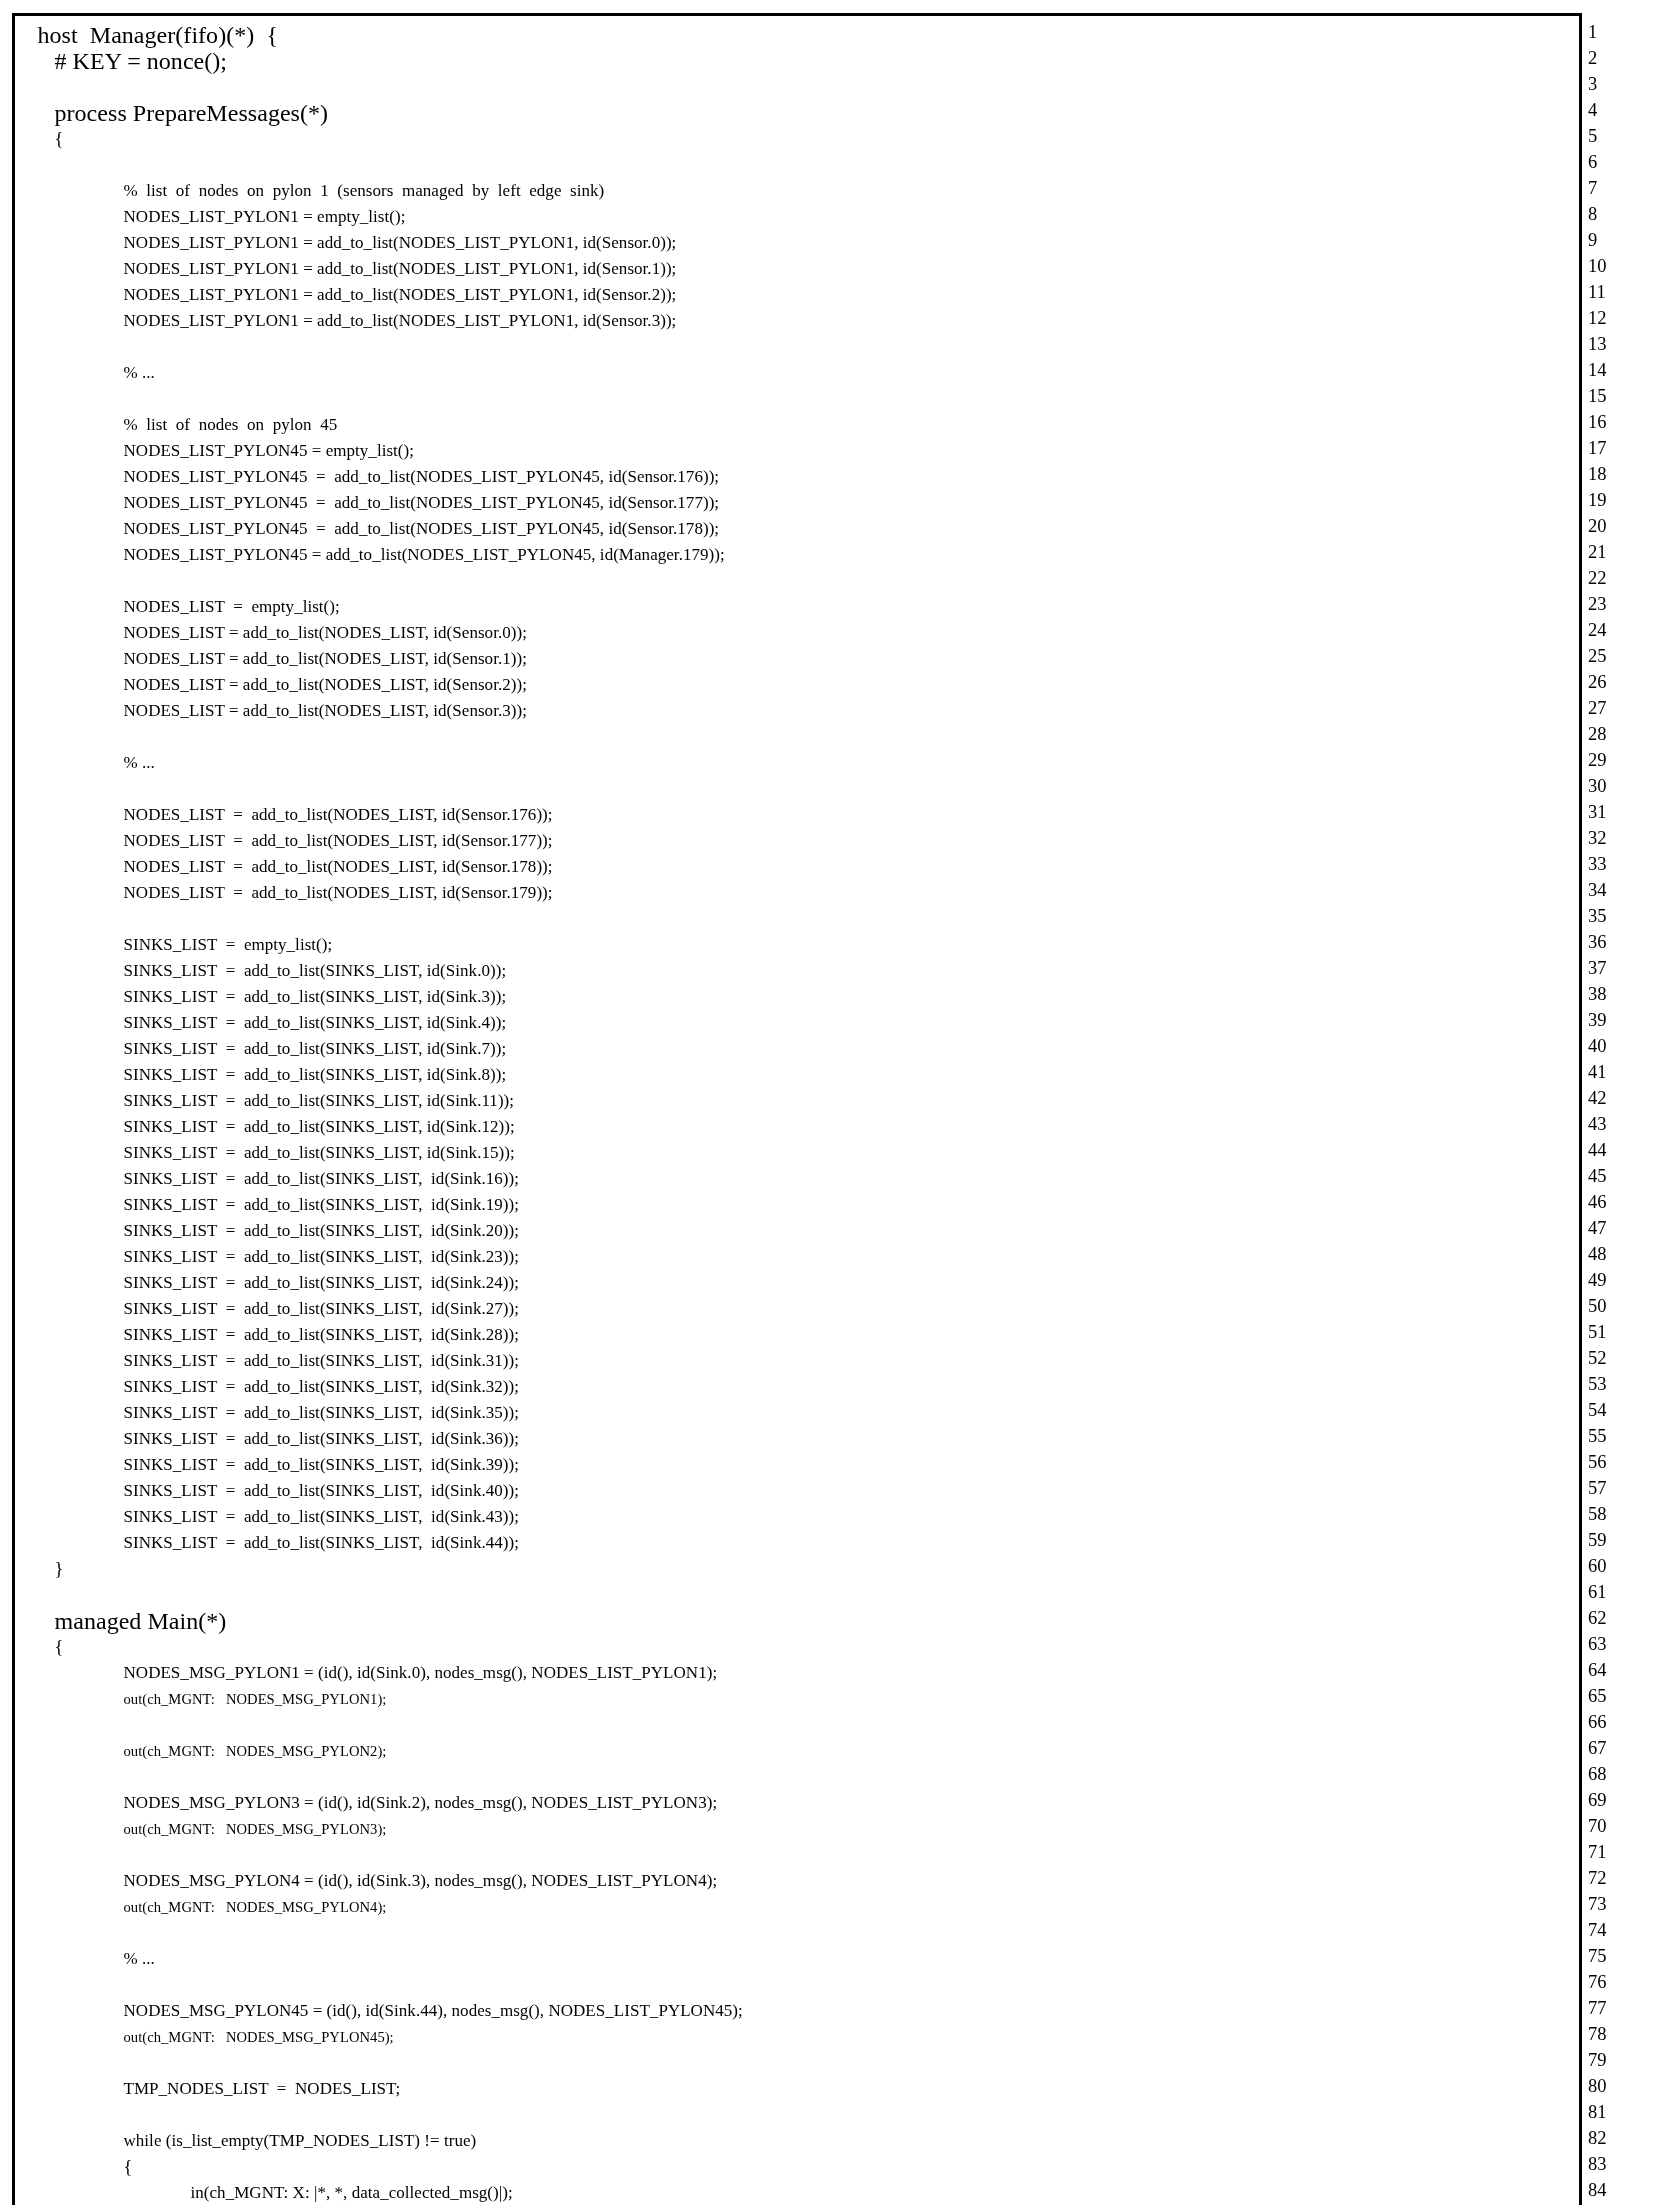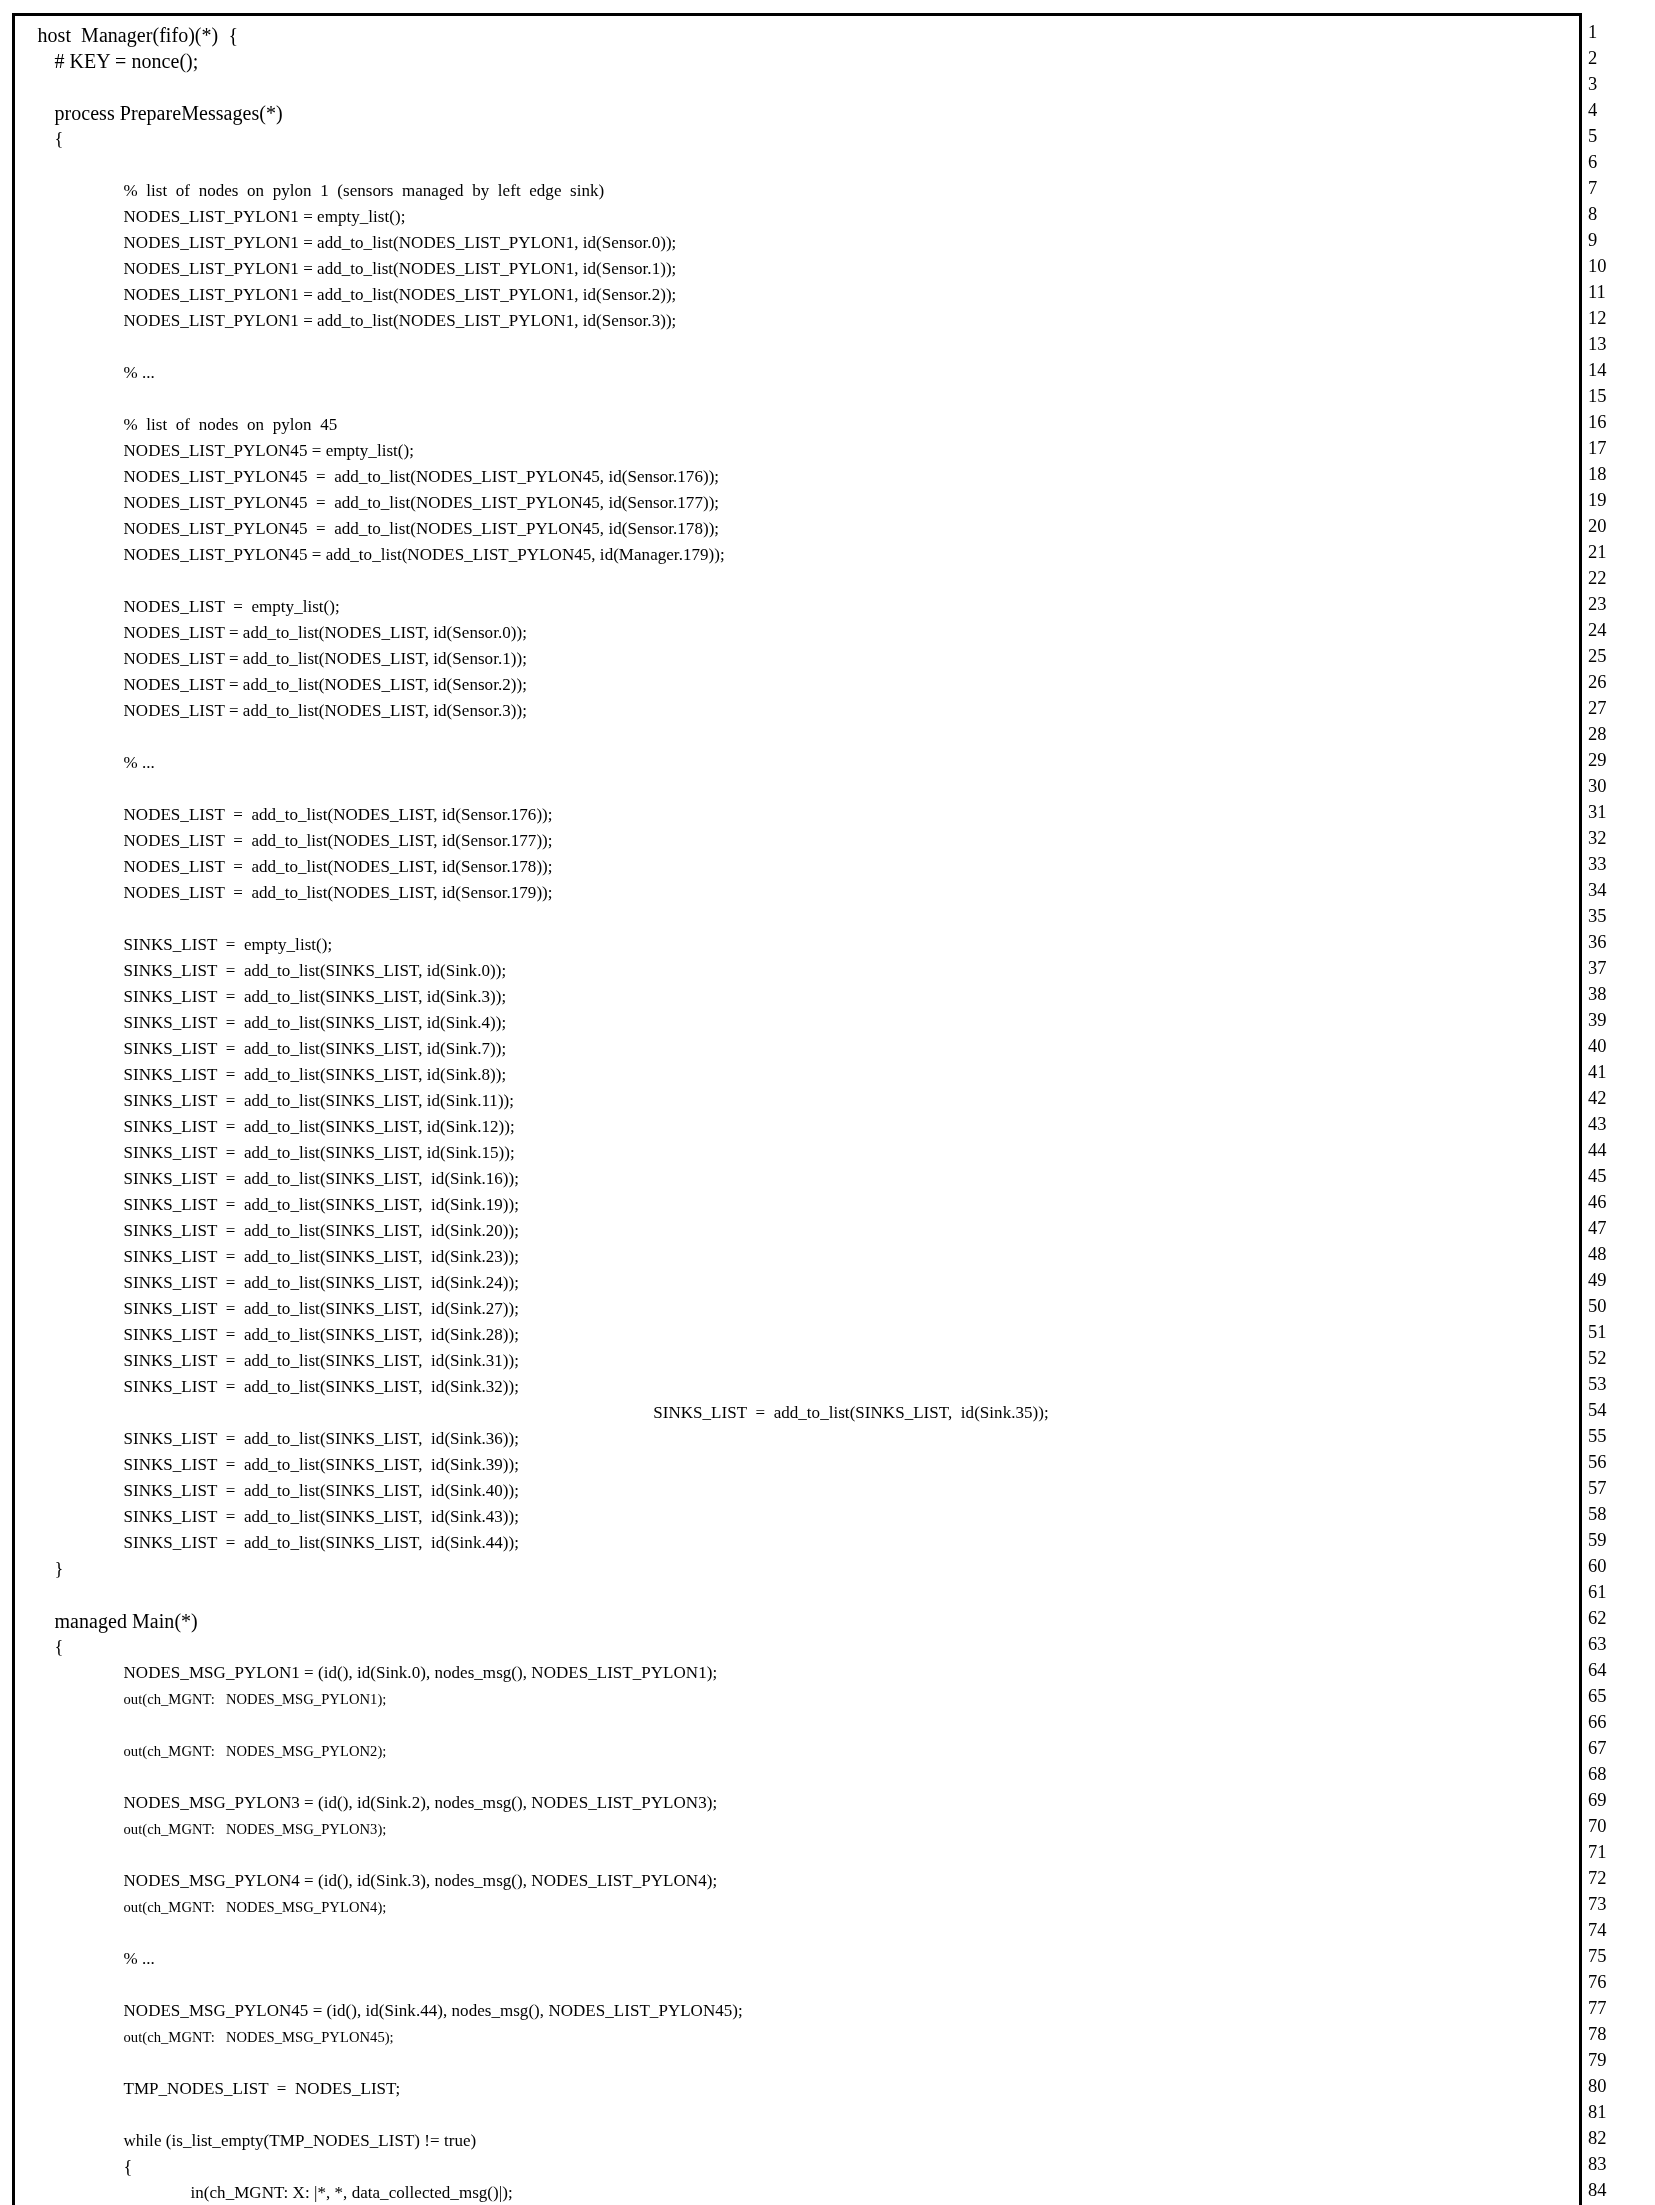--- a/index.html
+++ b/index.html
@@ -54,21 +54,21 @@
     line-height: 26px;
     white-space: pre;
     font-family: "Liberation Serif", "DejaVu Serif", serif;
     font-size: 17.6px;
     letter-spacing: 0.04px;
     color: #000000;
     overflow: hidden;
   }
 
   
-  .code-line.sz-hdr   { font-size: 20px; }
+  .code-line.sz-hdr   { font-size: 24px; }
   .code-line.sz-body  { font-size: 17px; }
   .code-line.sz-small { font-size: 14.6px; }
   .code-line.sz-brace { font-size: 18.5px; }
 
   
   #line-numbers {
     position: absolute;
     left: 1588px;
     top: 13.2px;
     width: 66px;
@@ -139,21 +139,21 @@
         <div class="code-line sz-body" style="padding-left: 109px;">SINKS_LIST  =  add_to_list(SINKS_LIST, id(Sink.15));</div>
         <div class="code-line sz-body" style="padding-left: 109px;">SINKS_LIST  =  add_to_list(SINKS_LIST,  id(Sink.16));</div>
         <div class="code-line sz-body" style="padding-left: 109px;">SINKS_LIST  =  add_to_list(SINKS_LIST,  id(Sink.19));</div>
         <div class="code-line sz-body" style="padding-left: 109px;">SINKS_LIST  =  add_to_list(SINKS_LIST,  id(Sink.20));</div>
         <div class="code-line sz-body" style="padding-left: 109px;">SINKS_LIST  =  add_to_list(SINKS_LIST,  id(Sink.23));</div>
         <div class="code-line sz-body" style="padding-left: 109px;">SINKS_LIST  =  add_to_list(SINKS_LIST,  id(Sink.24));</div>
         <div class="code-line sz-body" style="padding-left: 109px;">SINKS_LIST  =  add_to_list(SINKS_LIST,  id(Sink.27));</div>
         <div class="code-line sz-body" style="padding-left: 109px;">SINKS_LIST  =  add_to_list(SINKS_LIST,  id(Sink.28));</div>
         <div class="code-line sz-body" style="padding-left: 109px;">SINKS_LIST  =  add_to_list(SINKS_LIST,  id(Sink.31));</div>
         <div class="code-line sz-body" style="padding-left: 109px;">SINKS_LIST  =  add_to_list(SINKS_LIST,  id(Sink.32));</div>
-        <div class="code-line sz-body" style="padding-left: 109px; text-align: center;">SINKS_LIST  =  add_to_list(SINKS_LIST,  id(Sink.35));</div>
+        <div class="code-line sz-body" style="padding-left: 109px;">SINKS_LIST  =  add_to_list(SINKS_LIST,  id(Sink.35));</div>
         <div class="code-line sz-body" style="padding-left: 109px;">SINKS_LIST  =  add_to_list(SINKS_LIST,  id(Sink.36));</div>
         <div class="code-line sz-body" style="padding-left: 109px;">SINKS_LIST  =  add_to_list(SINKS_LIST,  id(Sink.39));</div>
         <div class="code-line sz-body" style="padding-left: 109px;">SINKS_LIST  =  add_to_list(SINKS_LIST,  id(Sink.40));</div>
         <div class="code-line sz-body" style="padding-left: 109px;">SINKS_LIST  =  add_to_list(SINKS_LIST,  id(Sink.43));</div>
         <div class="code-line sz-body" style="padding-left: 109px;">SINKS_LIST  =  add_to_list(SINKS_LIST,  id(Sink.44));</div>
         <div class="code-line sz-brace" style="padding-left: 40px;">}</div>
         <div class="code-line sz-body" style="padding-left: 23px;"></div>
         <div class="code-line sz-hdr" style="padding-left: 40px;">managed Main(*)</div>
         <div class="code-line sz-brace" style="padding-left: 40px;">{</div>
         <div class="code-line sz-body" style="padding-left: 109px;">NODES_MSG_PYLON1 = (id(), id(Sink.0), nodes_msg(), NODES_LIST_PYLON1);</div>

